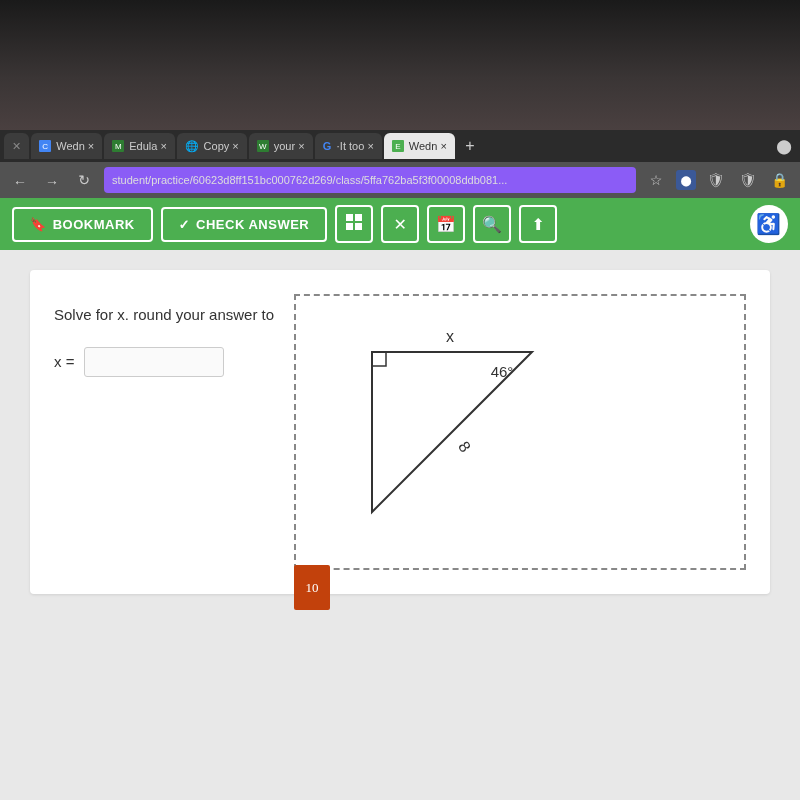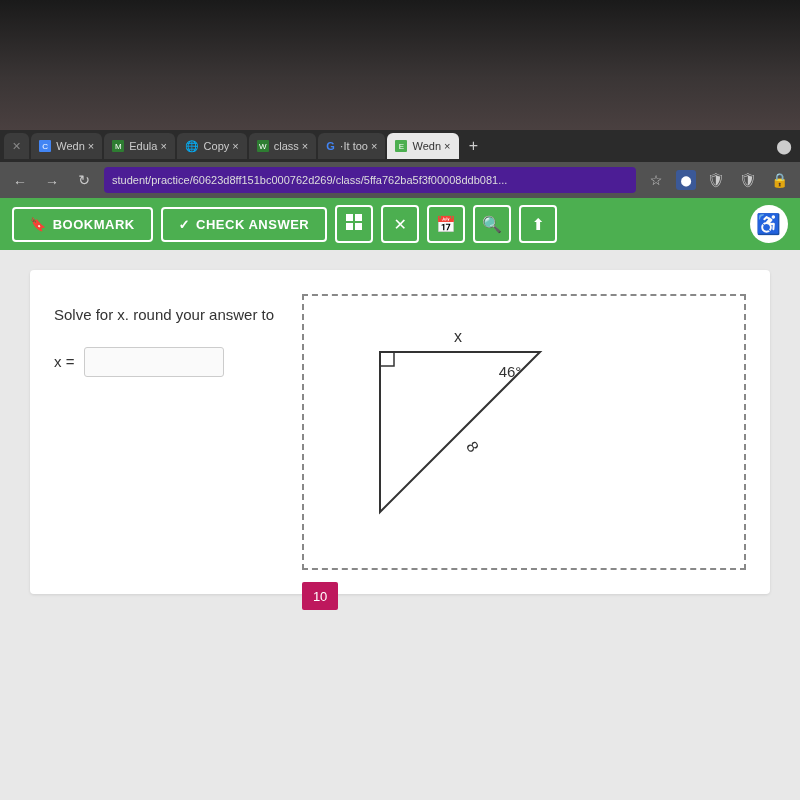--- a/index.html
+++ b/index.html
@@ -72,21 +72,21 @@
       align-items: center;
       background: #525252;
       height: 36px;
       padding: 0 8px;
       gap: 8px;
     }
 
     .address-input {
       flex: 1;
       height: 26px;
-      background: #4c1d95;
+      background: #8b5cf6;
       border: none;
       border-radius: 4px;
       color: #ddd;
       font-size: 11px;
       padding: 0 8px;
     }
 
     .browser-btn {
       width: 24px;
       height: 24px;
@@ -168,21 +168,21 @@
       min-height: 560px;
     }
 
     
     .question-card {
       background: white;
       border-radius: 4px;
       padding: 24px;
       display: flex;
       align-items: flex-start;
-      gap: 28px;
+      gap: 20px;
       box-shadow: 0 1px 3px rgba(0,0,0,0.1);
       max-width: 740px;
       margin: 0 auto;
     }
 
     .question-left {
       flex: 0 0 auto;
       min-width: 220px;
       padding-top: 10px;
     }
@@ -229,29 +229,30 @@
 
     .diagram-container svg {
       display: block;
     }
 
     
     .page-badge {
       position: absolute;
       bottom: -40px;
       left: 0;
-      background: #be185d;
+      background: #c2410c;
       color: white;
       width: 36px;
-      height: 28px;
+      height: 45px;
       display: flex;
       align-items: center;
       justify-content: center;
       font-size: 13px;
       border-radius: 2px;
+      font-family: Liberation Serif, serif;
     }
   </style>
 </head>
 <body>
 
 <div class="top-dark"></div>
 
 <div class="browser-chrome">
 
   <div class="tab-bar">
@@ -266,21 +267,21 @@
     <div class="tab">
       <span style="background:#2e7d32;color:white;width:12px;height:12px;font-size:8px;display:flex;align-items:center;justify-content:center;border-radius:1px;">M</span>
       <span>Edula ×</span>
     </div>
     <div class="tab">
       <span style="color:#e55;">🌐</span>
       <span>Copy ×</span>
     </div>
     <div class="tab">
       <span style="background:#2e7d32;color:white;width:12px;height:12px;font-size:8px;display:flex;align-items:center;justify-content:center;border-radius:1px;">W</span>
-      <span>class ×</span>
+      <span>your ×</span>
     </div>
     <div class="tab">
       <span style="color:#4285f4;font-weight:bold;font-size:11px;">G</span>
       <span>·It too ×</span>
     </div>
     <div class="tab active">
       <span style="background:#4caf50;color:white;width:12px;height:12px;font-size:8px;display:flex;align-items:center;justify-content:center;border-radius:1px;">E</span>
       <span>Wedn ×</span>
     </div>
     <div class="tab-add">+</div>

